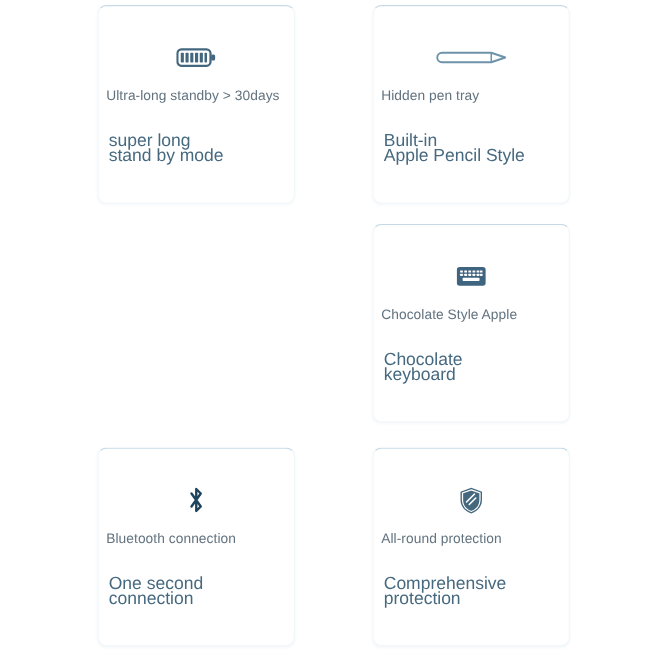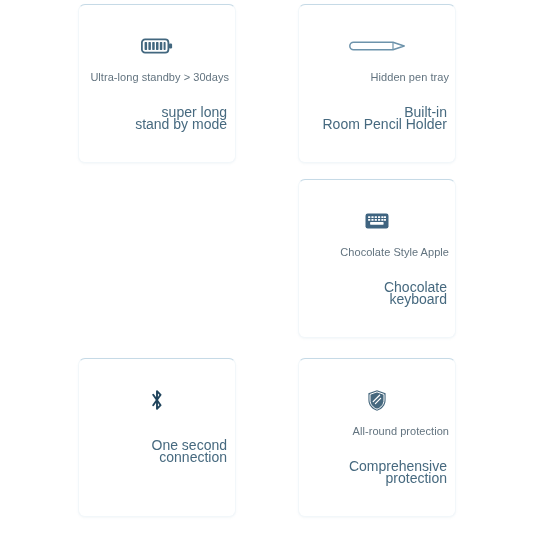--- a/index.html
+++ b/index.html
@@ -39,21 +39,21 @@
   .col-0 { left: 78px; }
   .col-1 { left: 298px; }
   .row-0 { top: 4px; }
   .row-1 { top: 179px; }
   .row-2 { top: 358px; }
 
   .card-inner {
     position: absolute;
     left: 0; right: 0;
     top: 0;
-    text-align: right;
+    text-align: left;
   }
 
   .icon-wrap {
     height: 34px;
     margin-top: 24px;
     display: flex;
     align-items: center;
     justify-content: center;
   }
 
@@ -112,21 +112,21 @@
     <div class="card-inner">
       <div class="icon-wrap">
         <svg class="ic" width="58" height="14" viewBox="0 0 58 14" aria-hidden="true">
           <path d="M5.6 3.2 H45.0 L56.2 7.0 L45.0 10.8 H5.6 A3.8 3.8 0 0 1 5.6 3.2 Z" fill="none" stroke="#6d93ab" stroke-width="1.5" stroke-linejoin="round"></path>
           <line x1="45.0" y1="3.4" x2="45.0" y2="10.6" stroke="#6d93ab" stroke-width="1.2"></line>
         </svg>
       </div>
       <div class="card-title">Hidden pen tray</div>
       <div class="card-sub">
         <span class="sub-line">Built-in</span>
-        <span class="sub-line">Room Pencil Holder</span>
+        <span class="sub-line">Apple Pencil Style</span>
       </div>
     </div>
   </div>
 
 
   <div class="card col-1 row-1">
     <div class="card-inner">
       <div class="icon-wrap">
         <svg class="ic" width="24" height="18" viewBox="0 0 24 18" aria-hidden="true">
           <rect x="0.5" y="1.5" width="23" height="15" rx="2.2" ry="2.2" fill="#3f6480"></rect>
@@ -157,20 +157,21 @@
     </div>
   </div>
 
   <div class="card col-0 row-2">
     <div class="card-inner">
       <div class="icon-wrap">
         <svg class="ic" width="16" height="24" viewBox="0 0 16 24" aria-hidden="true">
           <path d="M4.2 6.8 L11.6 17.2 L8.0 20.8 V3.2 L11.6 6.8 L4.2 17.2" fill="none" stroke="#20445c" stroke-width="1.9" stroke-linecap="round" stroke-linejoin="round"></path>
         </svg>
       </div>
+      <div class="card-title">Bluetooth connection</div>
       <div class="card-sub">
         <span class="sub-line">One second</span>
         <span class="sub-line">connection</span>
       </div>
     </div>
   </div>
 
   <div class="card col-1 row-2">
     <div class="card-inner">
       <div class="icon-wrap">

